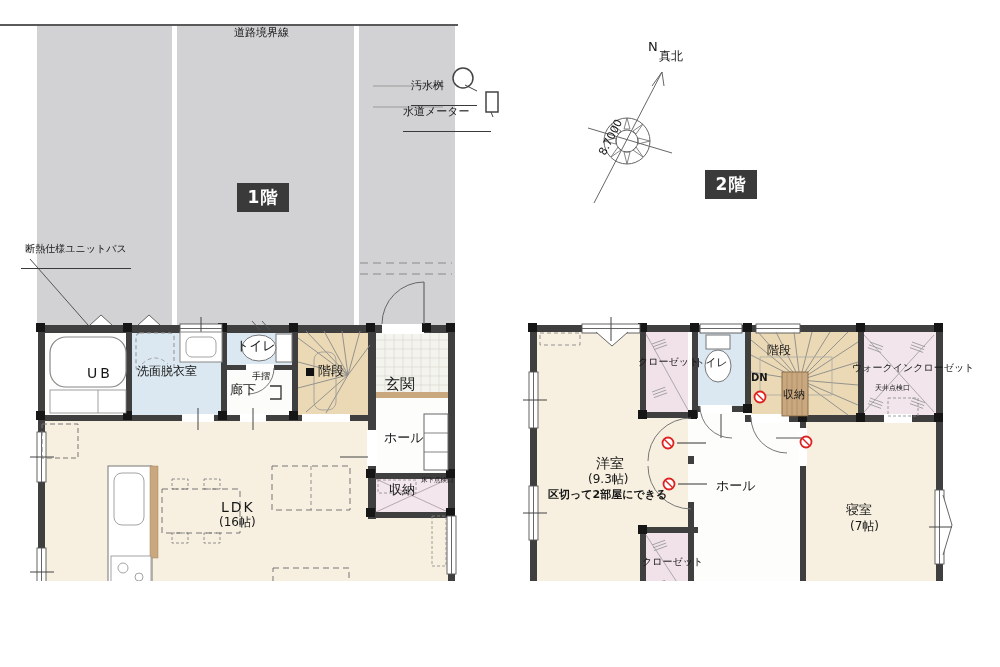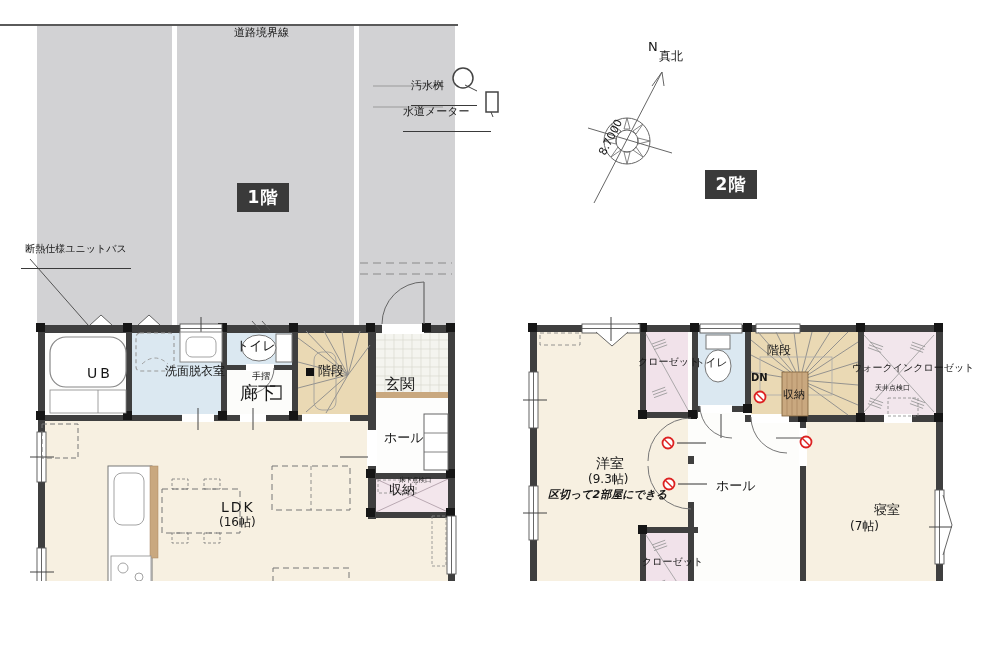--- a/index.html
+++ b/index.html
@@ -4,21 +4,21 @@
 <style>
   html,body{margin:0;padding:0;background:#fff;}
   #canvas{position:relative;width:1000px;height:581px;background:#fff;overflow:hidden;
           font-family:"DejaVu Sans","Liberation Sans",sans-serif;}
   #plan-svg{position:absolute;left:0;top:0;}
   .lbl{position:absolute;color:#161616;line-height:1.05;white-space:nowrap;}
   .u{border-bottom:1.2px solid #3a3a3a;padding-bottom:13px;}
   .badge{position:absolute;background:#3a3a3a;color:#ffffff;font-weight:bold;font-size:17px;
          width:52px;height:29px;display:flex;align-items:center;justify-content:center;letter-spacing:1px;}
   .rot{transform:rotate(-63deg);transform-origin:left top;}
-  .bold{font-weight:bold;font-style:italic;}
+  .bold{font-weight:bold;}
 </style>
 </head>
 <body>
 
 <div id="canvas">
 
 <svg id="plan-svg" width="1000" height="667" viewBox="0 0 1000 667">
 
   <g>
     <line x1="0" y1="25" x2="458" y2="25" stroke="#5a5a5a" stroke-width="2"></line>
@@ -446,40 +446,40 @@
 <div class="lbl u" style="left:21px;top:244px;font-size:10px;width:110px;text-align:center;">断熱仕様ユニットバス</div>
 
 <div class="badge" style="left:237px;top:183px;">1階</div>
 <div class="badge" style="left:705px;top:170px;">2階</div>
 
 <div class="lbl" style="left:648px;top:40px;font-size:13px;">N</div>
 <div class="lbl" style="left:659px;top:50px;font-size:12px;">真北</div>
 <div class="lbl rot" style="left:597px;top:152px;font-size:11px;">8.7000</div>
 
 <div class="lbl" style="left:87px;top:366px;font-size:14px;letter-spacing:3px;">UB</div>
-<div class="lbl" style="left:137px;top:365px;font-size:12px;margin-left:28px;">洗面脱衣室</div>
+<div class="lbl" style="left:137px;top:365px;font-size:12px;">洗面脱衣室</div>
 <div class="lbl" style="left:236px;top:339px;font-size:13px;">トイレ</div>
 <div class="lbl" style="left:318px;top:364px;font-size:13px;">階段</div>
 <div class="lbl" style="left:385px;top:377px;font-size:15px;">玄関</div>
 <div class="lbl" style="left:384px;top:431px;font-size:13px;">ホール</div>
-<div class="lbl" style="left:240px;top:384px;font-size:18px;">廊下</div>
+<div class="lbl" style="left:230px;top:384px;font-size:13px;font-family:Liberation Mono, monospace;">廊下</div>
 <div class="lbl" style="left:252px;top:372px;font-size:9px;">手摺</div>
-<div class="lbl" style="left:399px;top:477px;font-size:6.5px;">床下点検口</div>
+<div class="lbl" style="left:377px;top:477px;font-size:6.5px;padding-left:44px;">床下点検口</div>
 <div class="lbl" style="left:389px;top:483px;font-size:13px;">収納</div>
 <div class="lbl" style="left:221px;top:500px;font-size:14px;letter-spacing:2px;">LDK</div>
 <div class="lbl" style="left:219px;top:516px;font-size:12px;">(16帖)</div>
 
 <div class="lbl" style="left:596px;top:456px;font-size:14px;">洋室</div>
 <div class="lbl" style="left:588px;top:473px;font-size:12px;">(9.3帖)</div>
 <div class="lbl bold" style="left:548px;top:489px;font-size:11px;">区切って2部屋にできる</div>
 <div class="lbl" style="left:638px;top:357px;font-size:10px;">クローゼット</div>
 <div class="lbl" style="left:694px;top:357px;font-size:11px;">トイレ</div>
 <div class="lbl" style="left:767px;top:344px;font-size:12px;">階段</div>
 <div class="lbl" style="left:751px;top:373px;font-size:10px;font-weight:bold;">DN</div>
 <div class="lbl" style="left:783px;top:389px;font-size:11px;">収納</div>
 <div class="lbl" style="left:852px;top:363px;font-size:10px;">ウォークインクローゼット</div>
 <div class="lbl" style="left:875px;top:385px;font-size:7px;">天井点検口</div>
 <div class="lbl" style="left:716px;top:479px;font-size:13px;">ホール</div>
-<div class="lbl" style="left:846px;top:503px;font-size:13px;margin-left:28px;">寝室</div>
+<div class="lbl" style="left:846px;top:503px;font-size:13px;">寝室</div>
 <div class="lbl" style="left:850px;top:520px;font-size:12px;">(7帖)</div>
 <div class="lbl" style="left:642px;top:557px;font-size:10px;">クローゼット</div>
 
 </div>
 
 </body></html>

